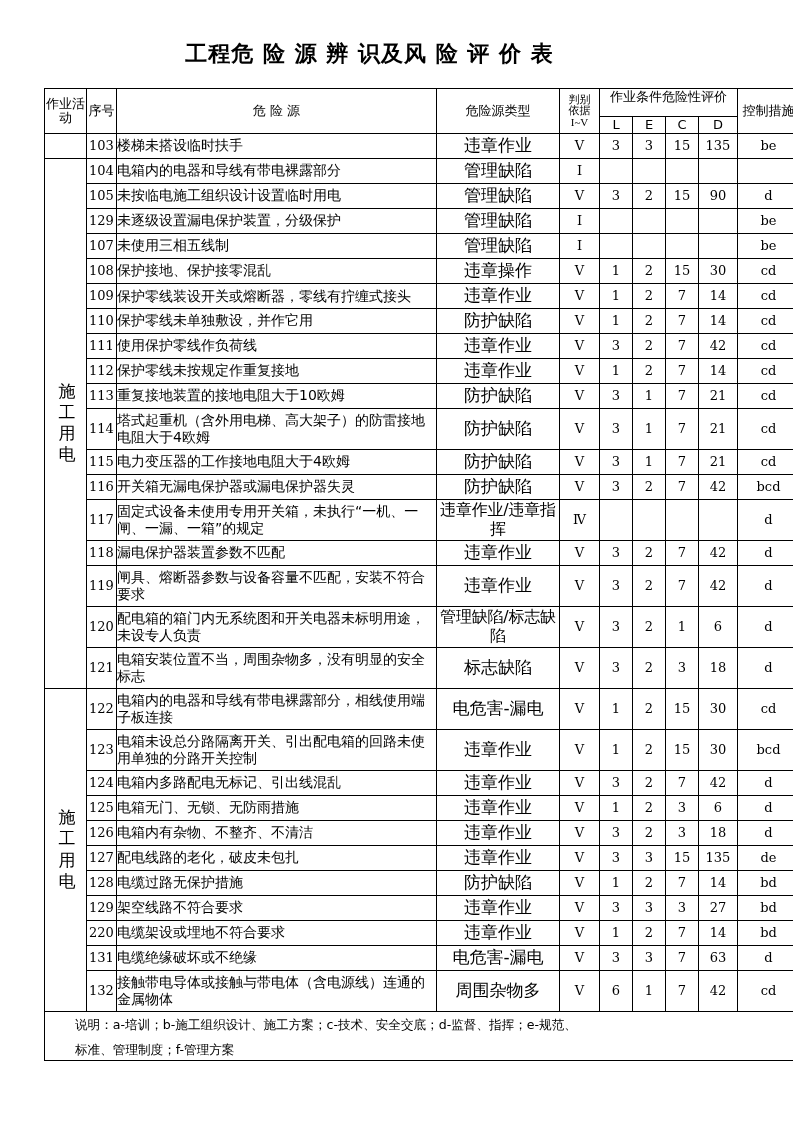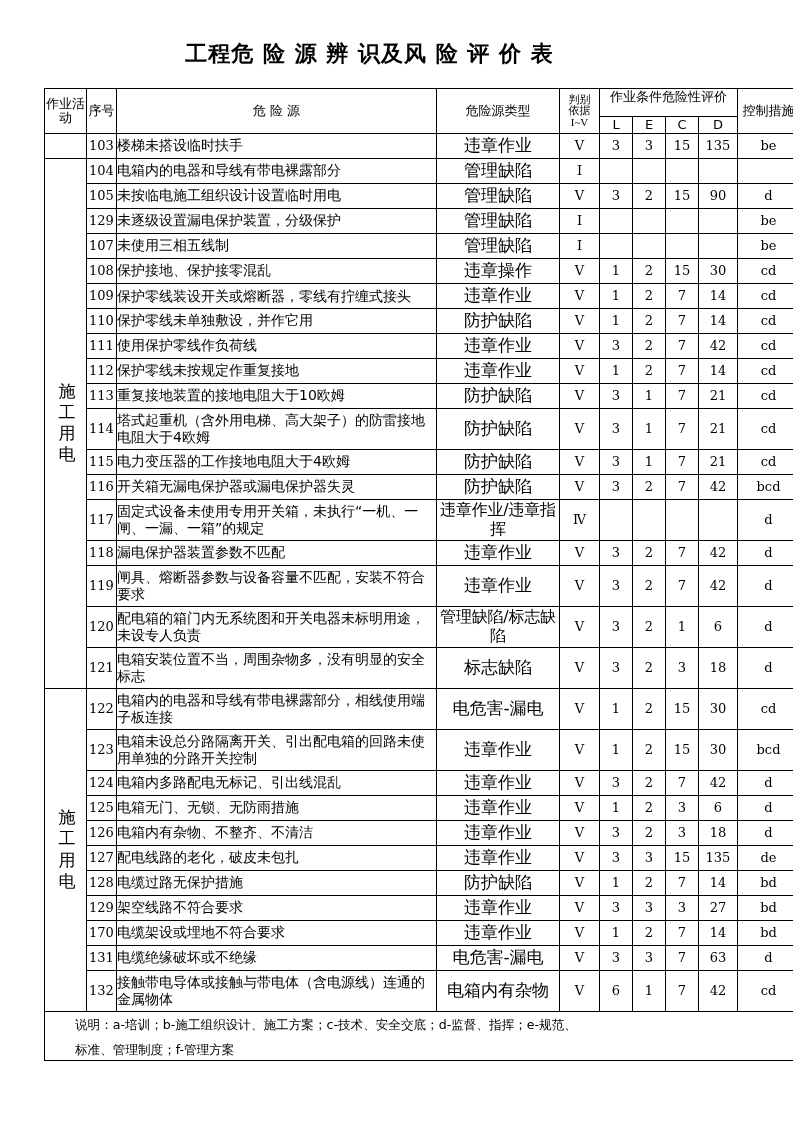--- a/index.html
+++ b/index.html
@@ -502,21 +502,21 @@
             <td class="src">架空线路不符合要求</td>
             <td class="type">违章作业</td>
             <td class="basis">V</td>
             <td class="num">3</td>
             <td class="num">3</td>
             <td class="num">3</td>
             <td class="num">27</td>
             <td class="ctrl">bd</td>
           </tr>
           <tr class="r1">
-            <td class="seq">170</td>
+            <td class="seq">220</td>
             <td class="src">电缆架设或埋地不符合要求</td>
             <td class="type">违章作业</td>
             <td class="basis">V</td>
             <td class="num">1</td>
             <td class="num">2</td>
             <td class="num">7</td>
             <td class="num">14</td>
             <td class="ctrl">bd</td>
           </tr>
           <tr class="r1">
@@ -526,21 +526,21 @@
             <td class="basis">V</td>
             <td class="num">3</td>
             <td class="num">3</td>
             <td class="num">7</td>
             <td class="num">63</td>
             <td class="ctrl">d</td>
           </tr>
           <tr class="r2">
             <td class="seq">132</td>
             <td class="src">接触带电导体或接触与带电体（含电源线）连通的金属物体</td>
-            <td class="type">电箱内有杂物</td>
+            <td class="type">周围杂物多</td>
             <td class="basis">V</td>
             <td class="num">6</td>
             <td class="num">1</td>
             <td class="num">7</td>
             <td class="num">42</td>
             <td class="ctrl">cd</td>
           </tr>
         </tbody>
       <tfoot>
         <tr class="note-row">

